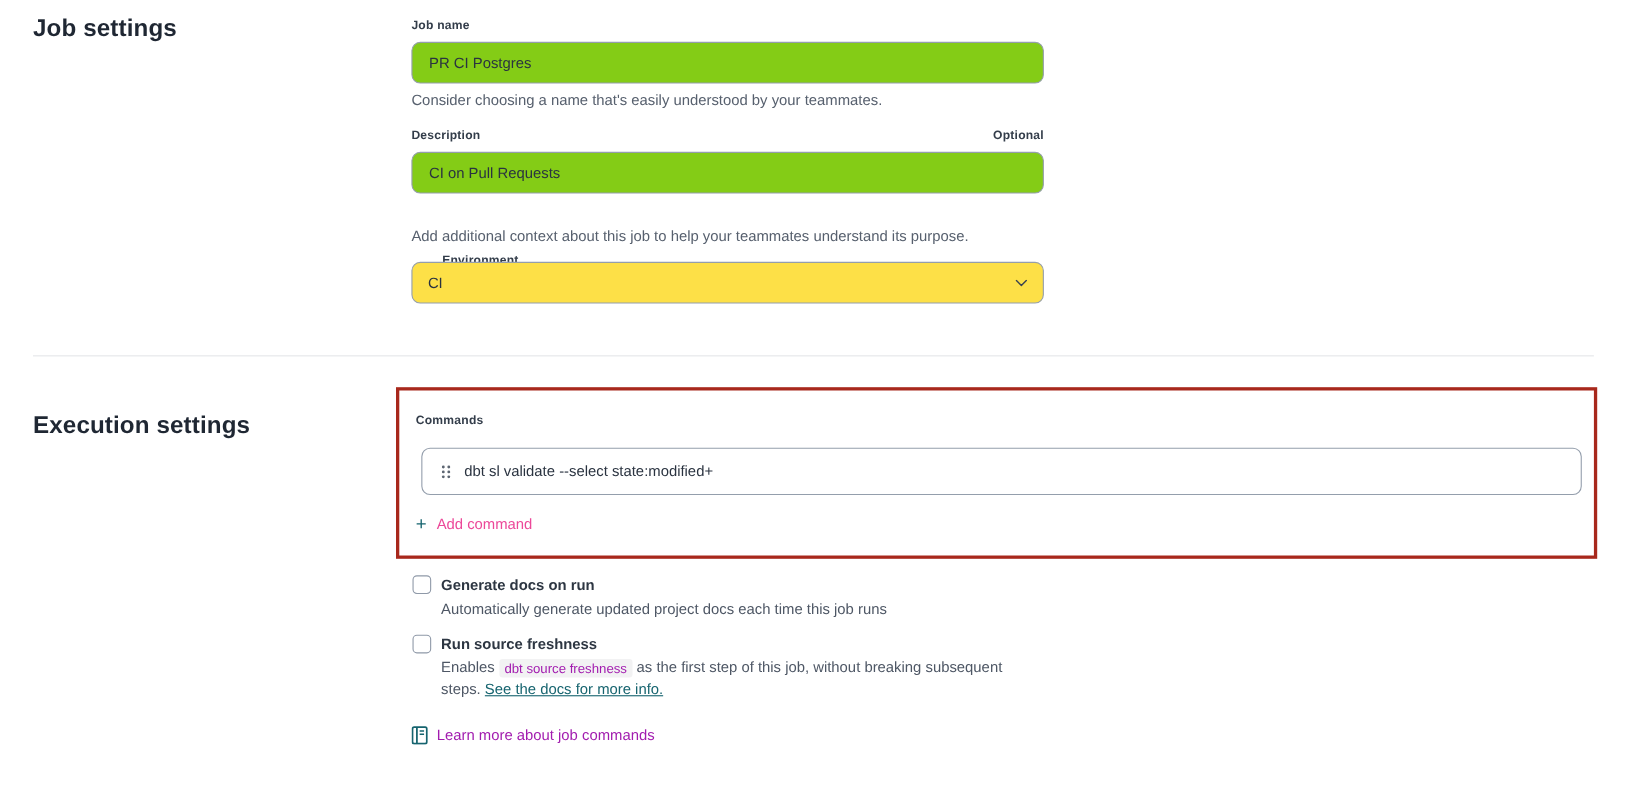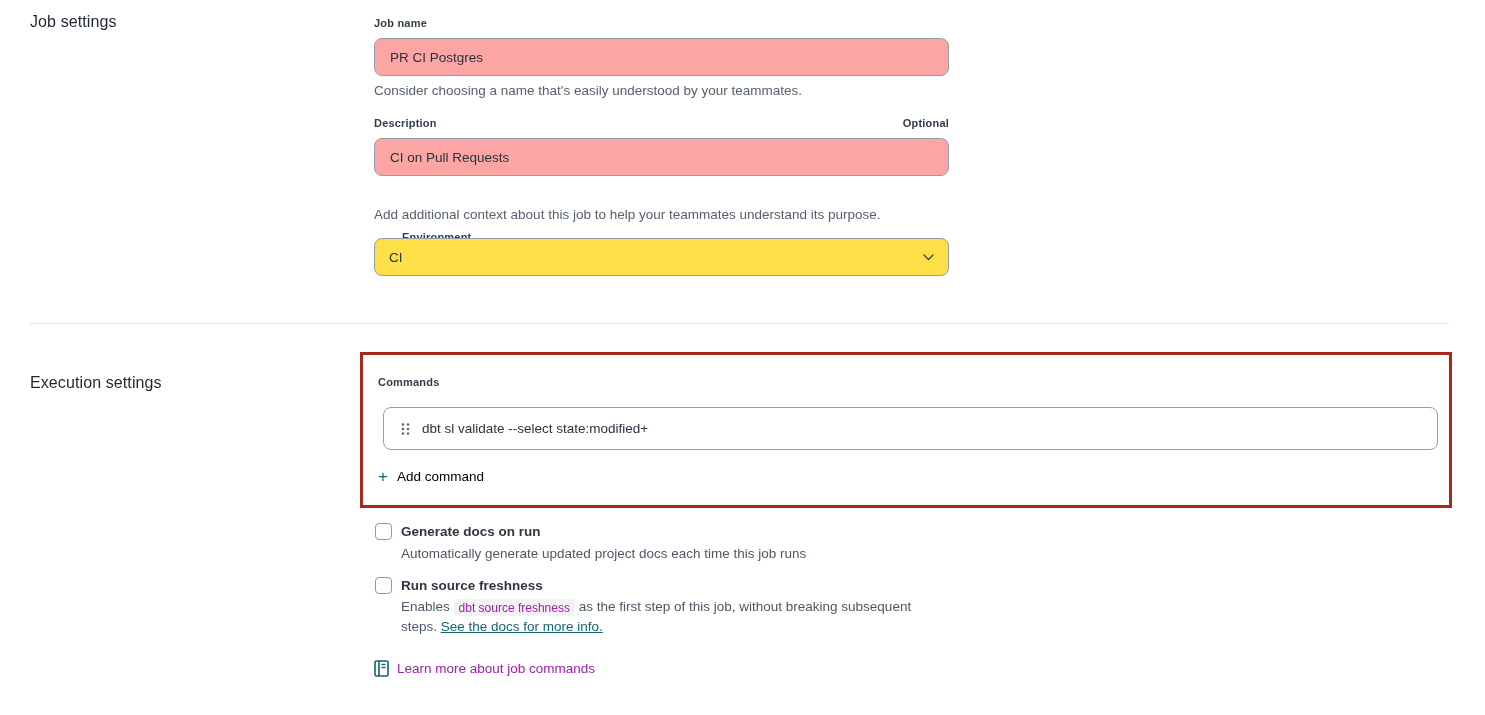--- a/index.html
+++ b/index.html
@@ -8,22 +8,22 @@
   .page {
     position: relative;
     width: 1485px;
     height: 715px;
     background: #ffffff;
     overflow: hidden;
   }
   .section-heading {
     position: absolute;
     left: 30px;
-    font-size: 16px;
-    font-weight: 400;
+    font-size: 22px;
+    font-weight: 700;
     color: #1f2733;
     letter-spacing: 0.1px;
   }
   .field-label {
     font-size: 11px;
     font-weight: 700;
     color: #333d4a;
     letter-spacing: 0.2px;
   }
   .helper {
@@ -33,21 +33,21 @@
   .text-input {
     position: absolute;
     width: 575px;
     height: 38px;
     border: 1px solid #949eac;
     border-radius: 8px;
     padding: 0 15px;
     font-family: "Liberation Sans", "DejaVu Sans", sans-serif;
     font-size: 13.5px;
     color: #2a3340;
-    background: #fca5a5;
+    background: #84cc16;
     outline: none;
   }
   .select-box {
     position: absolute;
     width: 575px;
     height: 38px;
     border: 1px solid #949eac;
     border-radius: 8px;
     padding: 0 14px;
     display: flex;
@@ -111,21 +111,21 @@
     border: none;
     font-family: "Liberation Sans", "DejaVu Sans", sans-serif;
   }
   .add-command .plus {
     color: #16646f;
     font-size: 17px;
     font-weight: 400;
     line-height: 1;
   }
   .add-command .add-label {
-    color: #000000;
+    color: #ec4899;
     font-size: 13.5px;
     font-weight: 400;
   }
   .checkbox {
     position: absolute;
     width: 17px;
     height: 17px;
     border: 1.5px solid #8f99a8;
     border-radius: 4px;
     background: #ffffff;

